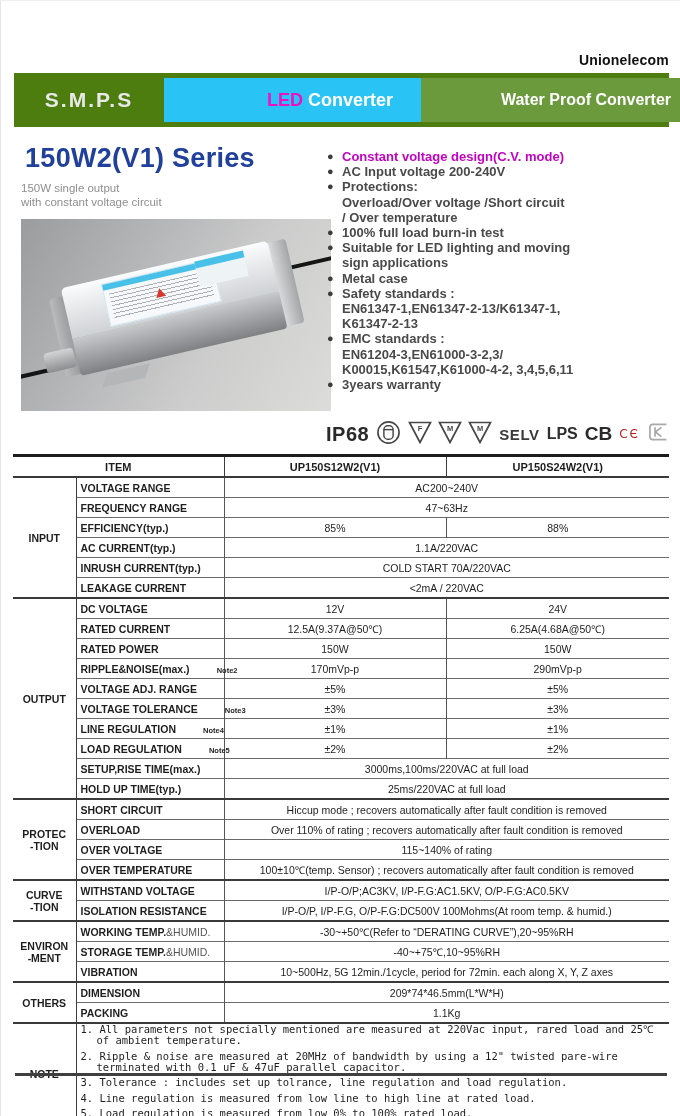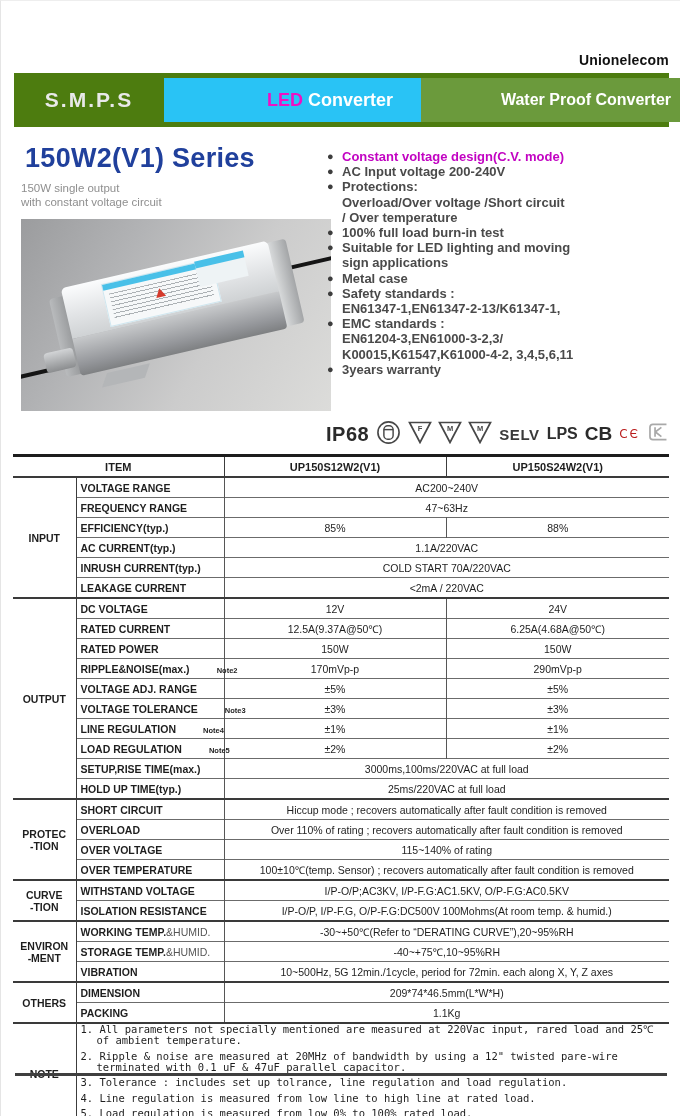--- a/index.html
+++ b/index.html
@@ -130,20 +130,21 @@
       <div class="feature-line"><span class="bullet">●</span><span>AC Input voltage 200-240V</span></div>
       <div class="feature-line"><span class="bullet">●</span><span>Protections:</span></div>
       <div class="feature-line"><span class="indent"></span><span>Overload/Over voltage /Short circuit</span></div>
       <div class="feature-line"><span class="indent"></span><span>/ Over temperature</span></div>
       <div class="feature-line"><span class="bullet">●</span><span>100% full load burn-in test</span></div>
       <div class="feature-line"><span class="bullet">●</span><span>Suitable for LED lighting and moving</span></div>
       <div class="feature-line"><span class="indent"></span><span>sign applications</span></div>
       <div class="feature-line"><span class="bullet">●</span><span>Metal case</span></div>
       <div class="feature-line"><span class="bullet">●</span><span>Safety standards :</span></div>
       <div class="feature-line"><span class="indent"></span><span>EN61347-1,EN61347-2-13/K61347-1,</span></div>
+      <div class="feature-line"><span class="indent"></span><span>K61347-2-13</span></div>
       <div class="feature-line"><span class="bullet">●</span><span>EMC standards :</span></div>
       <div class="feature-line"><span class="indent"></span><span>EN61204-3,EN61000-3-2,3/</span></div>
       <div class="feature-line"><span class="indent"></span><span>K00015,K61547,K61000-4-2, 3,4,5,6,11</span></div>
       <div class="feature-line"><span class="bullet">●</span><span>3years warranty</span></div>
     </div>
 
   <div class="certs">
     <span class="ip68">IP68</span>
     <span>
       <svg width="25" height="25" viewBox="0 0 26 26">

